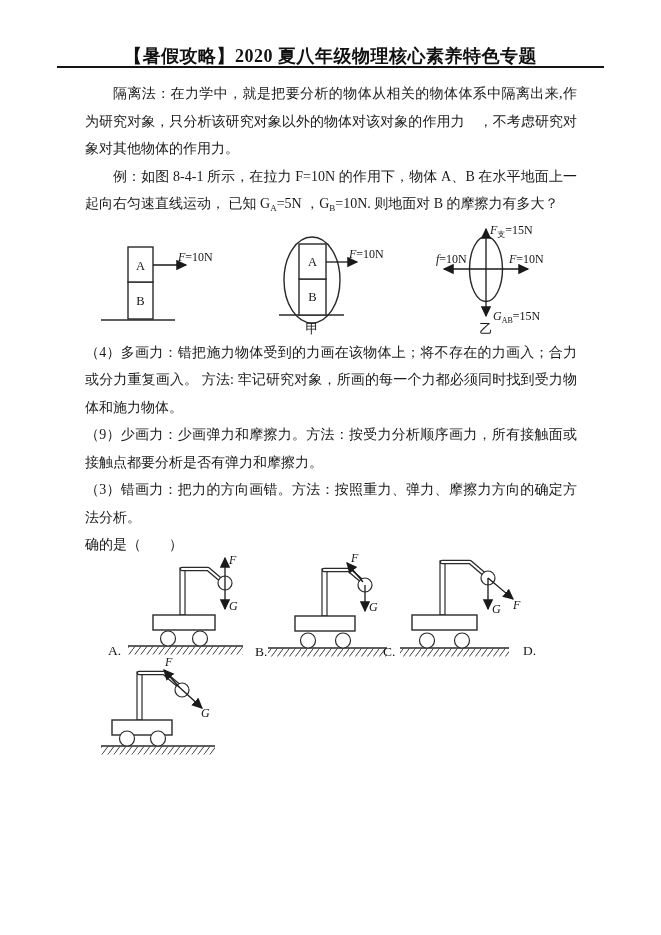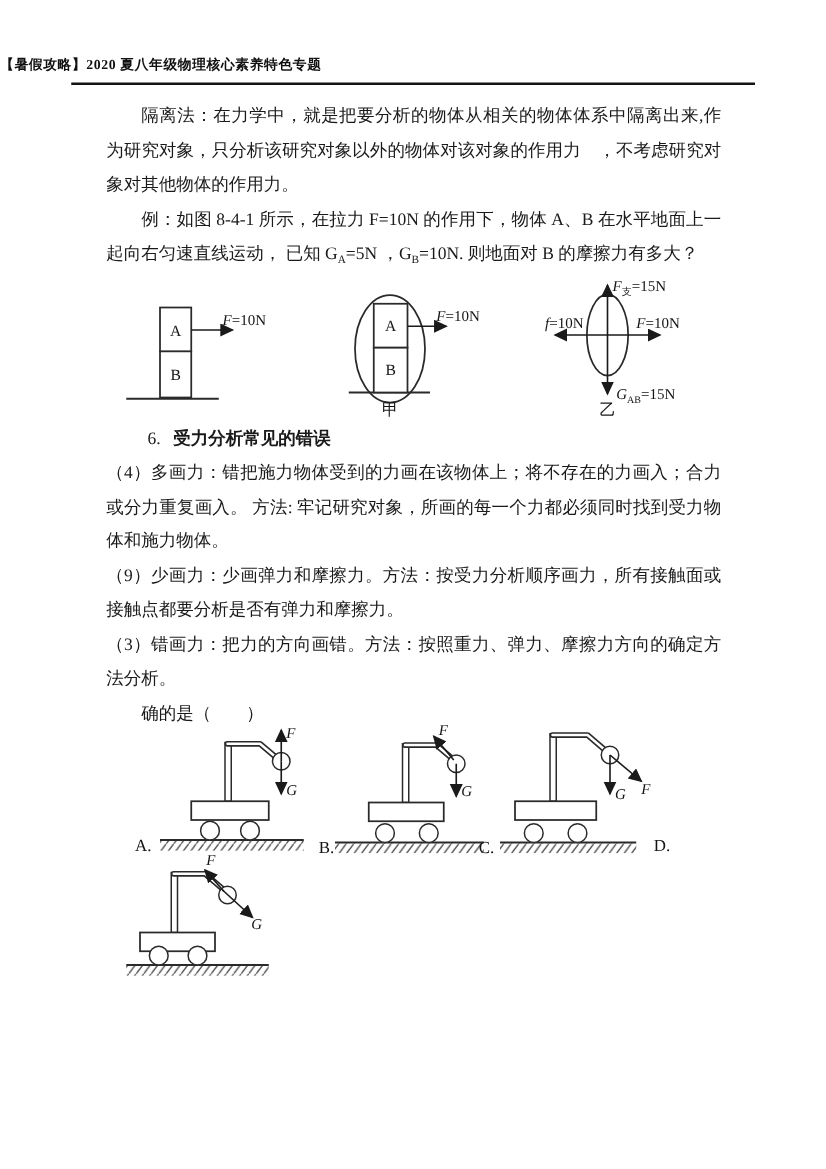--- a/index.html
+++ b/index.html
@@ -1,35 +1,35 @@
 <!DOCTYPE html>
 <html><head>
 <meta charset="utf-8">
 <style>
   html,body{margin:0;padding:0;background:#ffffff;}
   .page{
     position:relative;width:661px;height:935px;background:#ffffff;overflow:hidden;
     font-family:"Liberation Serif","DejaVu Serif",serif;color:#1a1a1a;
   }
   .doc-header{
-    position:absolute;top:44px;left:0;width:100%;
-    font-size:11px;font-weight:bold;letter-spacing:.5px;color:#111;
+    position:absolute;top:44px;left:0;width:100%;text-align:center;
+    font-size:18px;font-weight:bold;letter-spacing:.5px;color:#111;
   }
   .rule{position:absolute;top:66px;left:57px;width:547px;height:2px;background:#141414;}
   .content{
     position:absolute;top:80px;left:85px;width:492px;
     font-size:14px;line-height:27.5px;text-align:justify;
   }
   p{margin:0;}
   .indent{text-indent:2em;}
   sub.small{font-size:9px;vertical-align:-3px;}
   .h6{margin:0;}
   .h6 .num{margin-left:33px;}
   .h6 .ttl{font-weight:bold;margin-left:10px;}
-  .qline2{margin-left:28px;}
+  .qline2{}
   .nowrap{white-space:nowrap;text-align:left;}
   svg.fig{display:block;}
   svg.fig.figrow{margin-top:2px;}
   svg.fig.optrow{margin-top:-6px;}
   
   .box{fill:#ffffff;stroke:#2a2a2a;stroke-width:1.4;}
   .thin{fill:#ffffff;stroke:#2a2a2a;stroke-width:1.2;}
   .ln{stroke:#2a2a2a;stroke-width:1.5;fill:none;}
   .arrow{stroke:#1a1a1a;stroke-width:1.3;fill:none;}
   .armO{stroke:#2a2a2a;stroke-width:4.6;fill:none;stroke-linejoin:round;stroke-linecap:round;}
@@ -92,21 +92,20 @@
         <line class="arrow" x1="401" y1="44" x2="359" y2="44" marker-end="url(#arrF)"></line>
         <line class="arrow" x1="401" y1="44" x2="443" y2="44" marker-end="url(#arrF)"></line>
         <text class="svgt" x="405" y="9"><tspan class="it">F</tspan><tspan class="sub" dy="3">支</tspan><tspan dy="-3">=15N</tspan></text>
         <text class="svgt" x="351" y="38"><tspan class="it">f</tspan><tspan>=10N</tspan></text>
         <text class="svgt" x="424" y="38"><tspan class="it">F</tspan><tspan>=10N</tspan></text>
         <text class="svgt" x="408" y="95"><tspan class="it">G</tspan><tspan class="sub" dy="3">AB</tspan><tspan dy="-3">=15N</tspan></text>
         <text class="svgt cap" x="401" y="108" text-anchor="middle">乙</text>
       </g>
     </svg>
 
-    <p class="h6"><span class="num">6.</span><span class="ttl">受力分析常见的错误</span></p>
 
     <p>（4）多画力：错把施力物体受到的力画在该物体上；将不存在的力画入；合力或分力重复画入。 方法: 牢记研究对象，所画的每一个力都必须同时找到受力物体和施力物体。</p>
     <p>（9）少画力：少画弹力和摩擦力。方法：按受力分析顺序画力，所有接触面或接触点都要分析是否有弹力和摩擦力。</p>
     <p>（3）错画力：把力的方向画错。方法：按照重力、弹力、摩擦力方向的确定方法分析。</p>
 
     <p class="qline2">确的是（　　）</p>
 
     <svg class="fig optrow" width="492" height="210" viewBox="0 0 492 210">
       <defs>
         <marker id="arrO" markerWidth="9" markerHeight="9" refX="7.5" refY="4" orient="auto">

